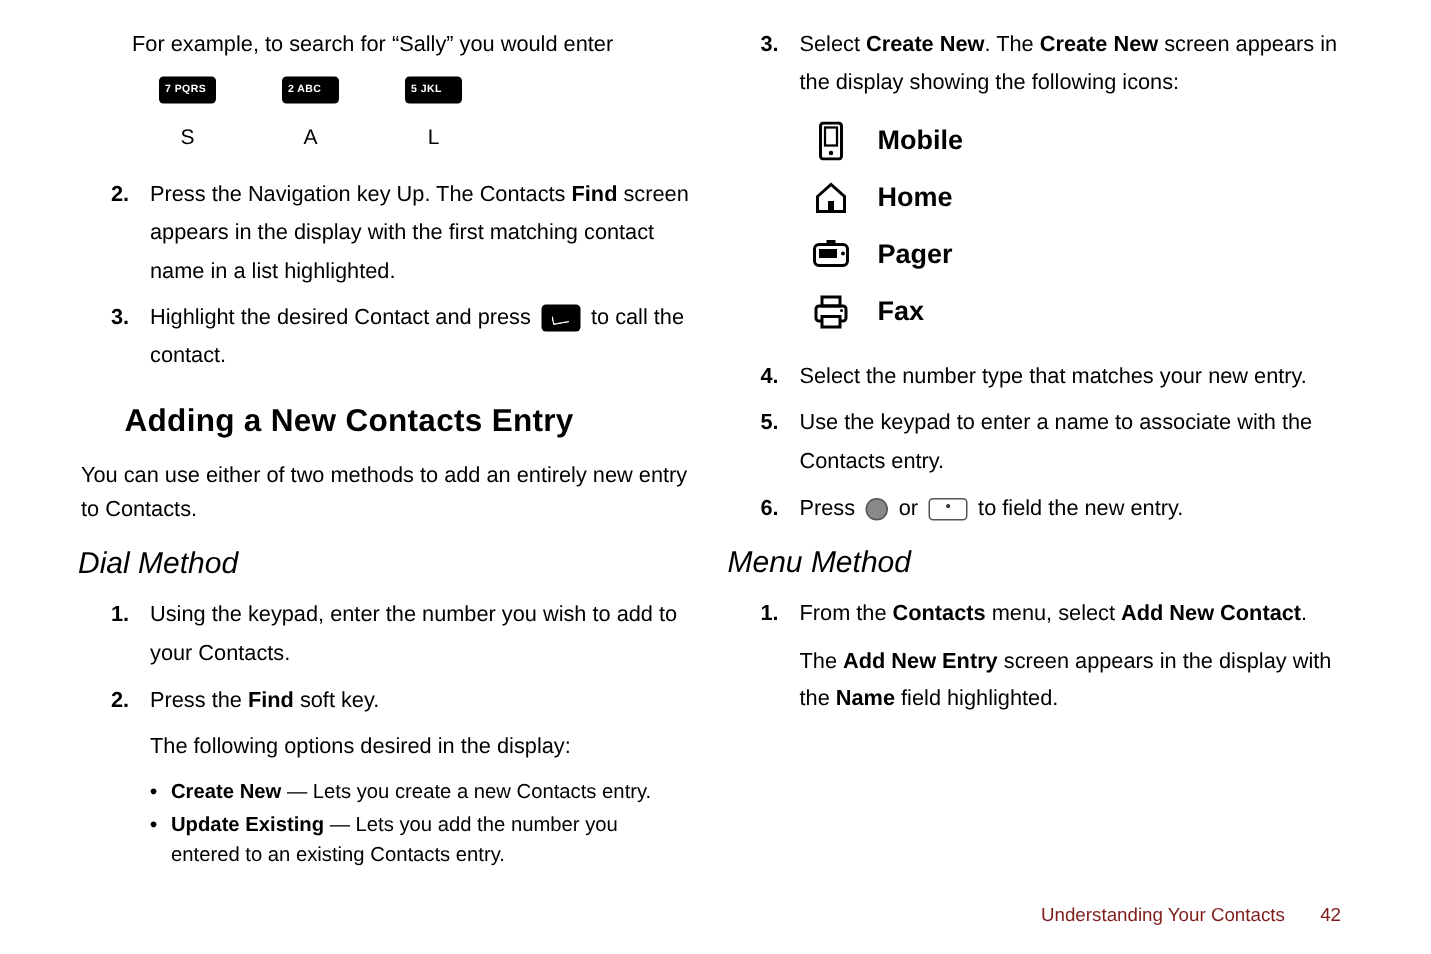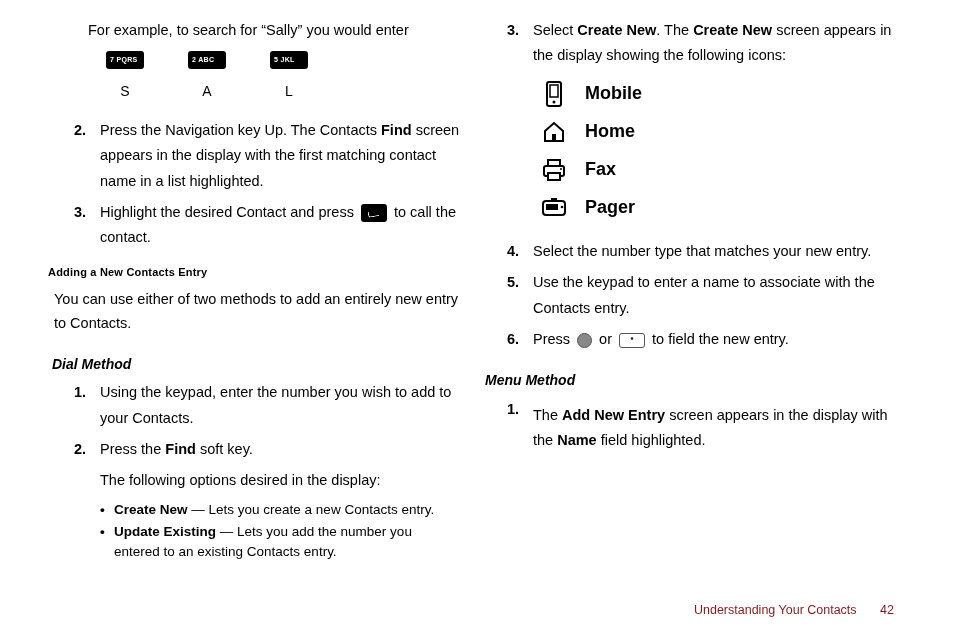--- a/index.html
+++ b/index.html
@@ -19,22 +19,22 @@
     padding: 18px 60px 0 48px;
   }
   .col {
     flex: 1;
     min-width: 0;
   }
   .intro { margin-left: 40px; margin-bottom: 8px; }
   .step { display: flex; margin-left: 26px; margin-bottom: 6px; }
   .step-num { font-weight: bold; width: 26px; flex-shrink: 0; }
   .step-body { flex: 1; }
-  .heading1 { font-weight: 900; font-size: 11px; margin-top: 12px; margin-bottom: 6px; letter-spacing: 0.2px; }
-  .heading2 { font-weight: bold; font-style: italic; font-size: 14px; margin-top: 16px; margin-bottom: 4px; margin-left: 4px; }
+  .heading1 { font-weight: 900; font-size: 21px; margin-top: 12px; margin-bottom: 6px; letter-spacing: 0.2px; margin-left: 35px; }
+  .heading2 { font-weight: normal; font-style: italic; font-size: 20px; margin-top: 6px; margin-bottom: 4px; margin-left: 4px; }
   .sub { margin-left: 6px; margin-bottom: 6px; line-height: 1.65; }
   .bullet { display: flex; margin-left: 52px; margin-bottom: 2px; font-size: 13.5px; line-height: 1.5; }
   .bullet .dot { width: 14px; flex-shrink: 0; font-weight: bold; }
   .keyrow { display: flex; gap: 44px; margin-left: 58px; margin-top: 8px; margin-bottom: 14px; }
   .keycol { display: flex; flex-direction: column; align-items: center; gap: 10px; }
   .keycap {
     width: 38px; height: 18px; background: #000; border-radius: 3px;
     color: #fff; font-size: 7px; display: flex; align-items: center; justify-content: flex-start;
     padding-left: 4px; font-weight: bold; letter-spacing: 0.3px;
   }
@@ -163,40 +163,40 @@
         <span class="icon-wrap">
           <svg width="26" height="26" viewBox="0 0 26 26">
               <path d="M4 12 L13 4 L22 12 V22 H4 Z" fill="#fff" stroke="#000" stroke-width="2"></path>
               <rect x="11" y="15" width="4" height="7" fill="#000"></rect>
             </svg>
         </span>
         <span class="lbl">Home</span>
       </div>
       <div class="iconrow">
         <span class="icon-wrap">
+          <svg width="26" height="22" viewBox="0 0 26 22">
+              <rect x="2" y="4" width="22" height="14" rx="3" fill="none" stroke="#000" stroke-width="2"></rect>
+              <rect x="5" y="7" width="12" height="6" fill="#000"></rect>
+              <circle cx="21" cy="10" r="1.3" fill="#000"></circle>
+              <rect x="10" y="1" width="6" height="3" fill="#000"></rect>
+            </svg>
+        </span>
+        <span class="lbl">Pager</span>
+      </div>
+      <div class="iconrow">
+        <span class="icon-wrap">
           <svg width="26" height="24" viewBox="0 0 26 24">
               <rect x="3" y="8" width="20" height="10" rx="2" fill="none" stroke="#000" stroke-width="2"></rect>
               <rect x="7" y="2" width="12" height="6" fill="none" stroke="#000" stroke-width="2"></rect>
               <rect x="7" y="15" width="12" height="7" fill="#fff" stroke="#000" stroke-width="2"></rect>
               <circle cx="20" cy="11" r="1" fill="#000"></circle>
             </svg>
         </span>
         <span class="lbl">Fax</span>
       </div>
-      <div class="iconrow">
-        <span class="icon-wrap">
-          <svg width="26" height="22" viewBox="0 0 26 22">
-              <rect x="2" y="4" width="22" height="14" rx="3" fill="none" stroke="#000" stroke-width="2"></rect>
-              <rect x="5" y="7" width="12" height="6" fill="#000"></rect>
-              <circle cx="21" cy="10" r="1.3" fill="#000"></circle>
-              <rect x="10" y="1" width="6" height="3" fill="#000"></rect>
-            </svg>
-        </span>
-        <span class="lbl">Pager</span>
-      </div>
     </div>
 
     <div class="step">
       <div class="step-num">4.</div>
       <div class="step-body"> Select the number type that matches your new entry.</div>
     </div>
     <div class="step">
       <div class="step-num">5.</div>
       <div class="step-body">Use the keypad to enter a name to associate with the Contacts entry.</div>
     </div>
@@ -205,20 +205,23 @@
       <div class="step-body">
         <span>Press </span><span class="round-key"></span><span> or </span><span class="ok-key"></span><span> to field the new entry.</span>
       </div>
     </div>
 
     <div class="heading2">Menu Method</div>
 
     <div class="step">
       <div class="step-num">1.</div>
       <div class="step-body">
+        <div>
+          <span>From the </span><b>Contacts</b><span> menu, select </span><b>Add New Contact</b><span>.</span>
+        </div>
         <div style="margin-top:6px">
           <span>The </span><b>Add New Entry</b><span> screen appears in the display with the </span><b>Name</b><span> field highlighted.</span>
         </div>
       </div>
     </div>
   </div>
 </div>
 
 <div class="footer">
   <span>Understanding Your Contacts</span>

